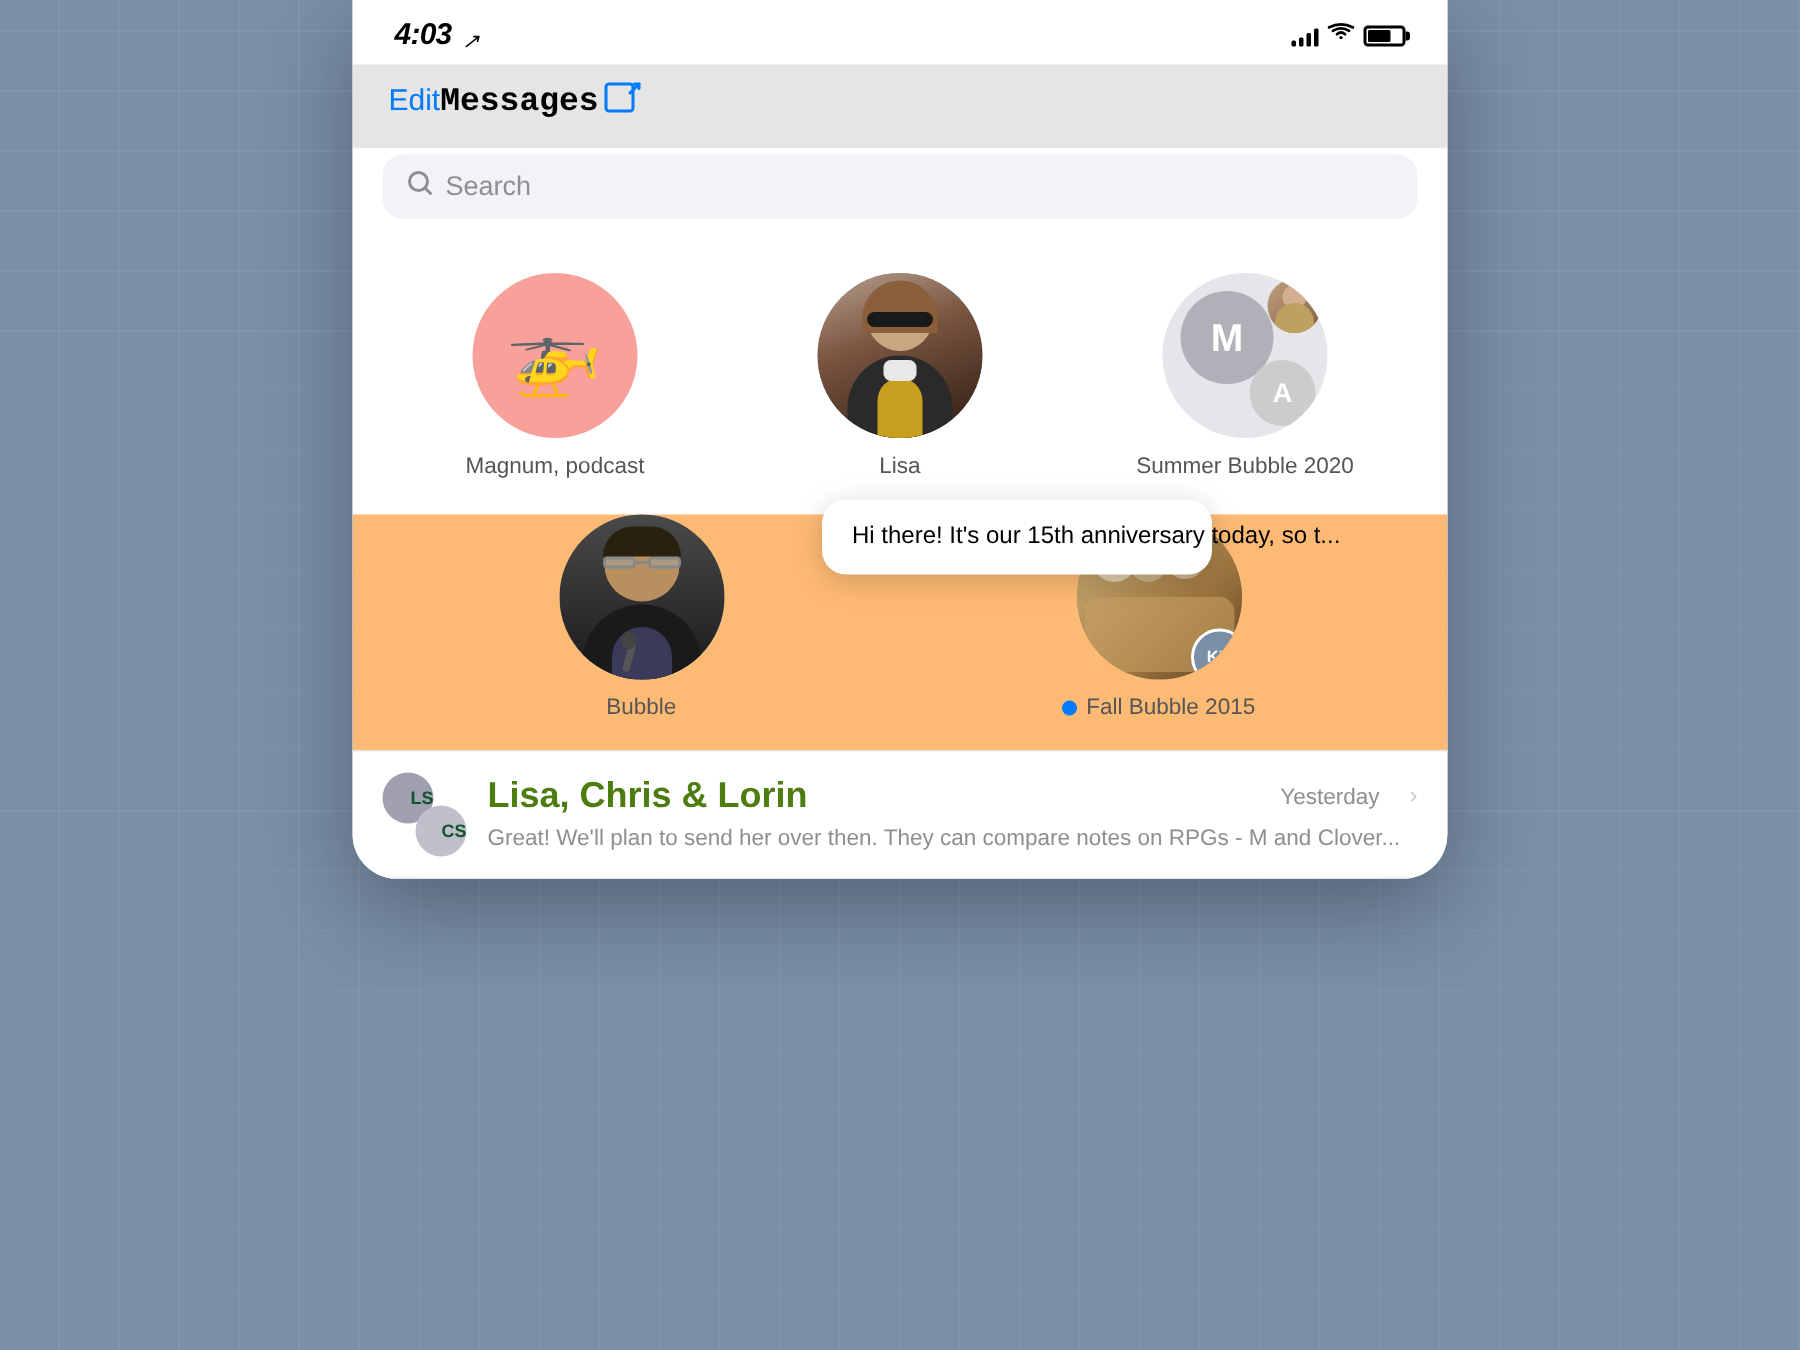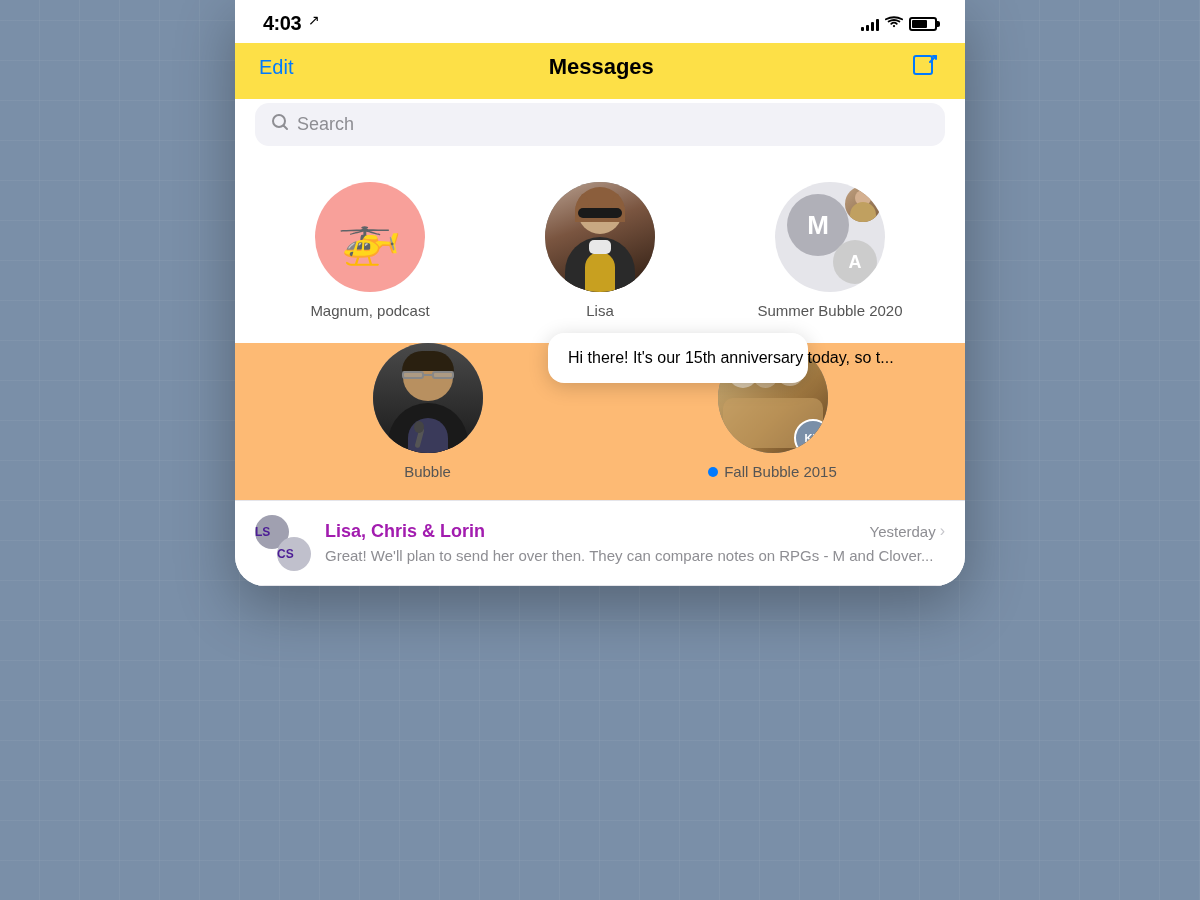--- a/index.html
+++ b/index.html
@@ -95,36 +95,36 @@
     .battery-fill {
       width: 70%;
       height: 100%;
       background: #000;
       border-radius: 1px;
     }
 
     
     .header {
       display: flex;
-      justify-content: space-between;
       align-items: center;
       padding: 8px 24px 16px;
-      background: #fde047;
+      background: #e5e5e5;
     }
 
     .header-edit {
       font-size: 20px;
       color: #007AFF;
       font-weight: 400;
     }
 
     .header-title {
       font-size: 22px;
       font-weight: 700;
       color: #000;
+      font-family: Liberation Mono, monospace;
     }
 
     .header-compose {
       width: 32px;
       height: 32px;
       display: flex;
       align-items: center;
       justify-content: center;
     }
 
@@ -285,23 +285,23 @@
       flex-shrink: 0;
     }
 
     .conv-avatar-mini {
       width: 34px;
       height: 34px;
       border-radius: 50%;
       position: absolute;
       display: flex;
       align-items: center;
-      justify-content: flex-start;
+      justify-content: flex-end;
       font-size: 12px;
-      color: #4c1d95;
+      color: #14532d;
       font-weight: 600;
     }
 
     .mini-ls {
       background: #a0a0b0;
       top: 0;
       left: 0;
     }
 
     .mini-cs {
@@ -316,29 +316,29 @@
     }
 
     .conv-header-row {
       display: flex;
       justify-content: space-between;
       align-items: center;
       margin-bottom: 4px;
     }
 
     .conv-name {
-      font-size: 18px;
+      font-size: 24px;
       font-weight: 700;
-      color: #a21caf;
+      color: #4d7c0f;
     }
 
     .conv-time-row {
       display: flex;
       align-items: center;
-      gap: 4px;
+      gap: 20px;
       color: #8e8e93;
       font-size: 15px;
     }
 
     .conv-chevron {
       color: #c7c7cc;
       font-size: 16px;
     }
 
     .conv-preview {
@@ -349,21 +349,21 @@
       white-space: nowrap;
       line-height: 1.3;
     }
   </style>
 </head>
 <body>
 
 <div class="phone-container">
 
   <div class="status-bar">
-    <div style="display:flex;align-items:flex-start;gap:4px;">
+    <div style="display:flex;align-items:flex-end;gap:4px;font-style:italic;">
       <span class="status-time">4:03</span>
       <span style="font-size:14px;color:#000;margin-left:3px;">↗</span>
     </div>
     <div class="status-icons">
       <div class="signal-bars">
         <div class="signal-bar" style="height:4px;"></div>
         <div class="signal-bar" style="height:6px;"></div>
         <div class="signal-bar" style="height:9px;"></div>
         <div class="signal-bar" style="height:12px;"></div>
       </div>

